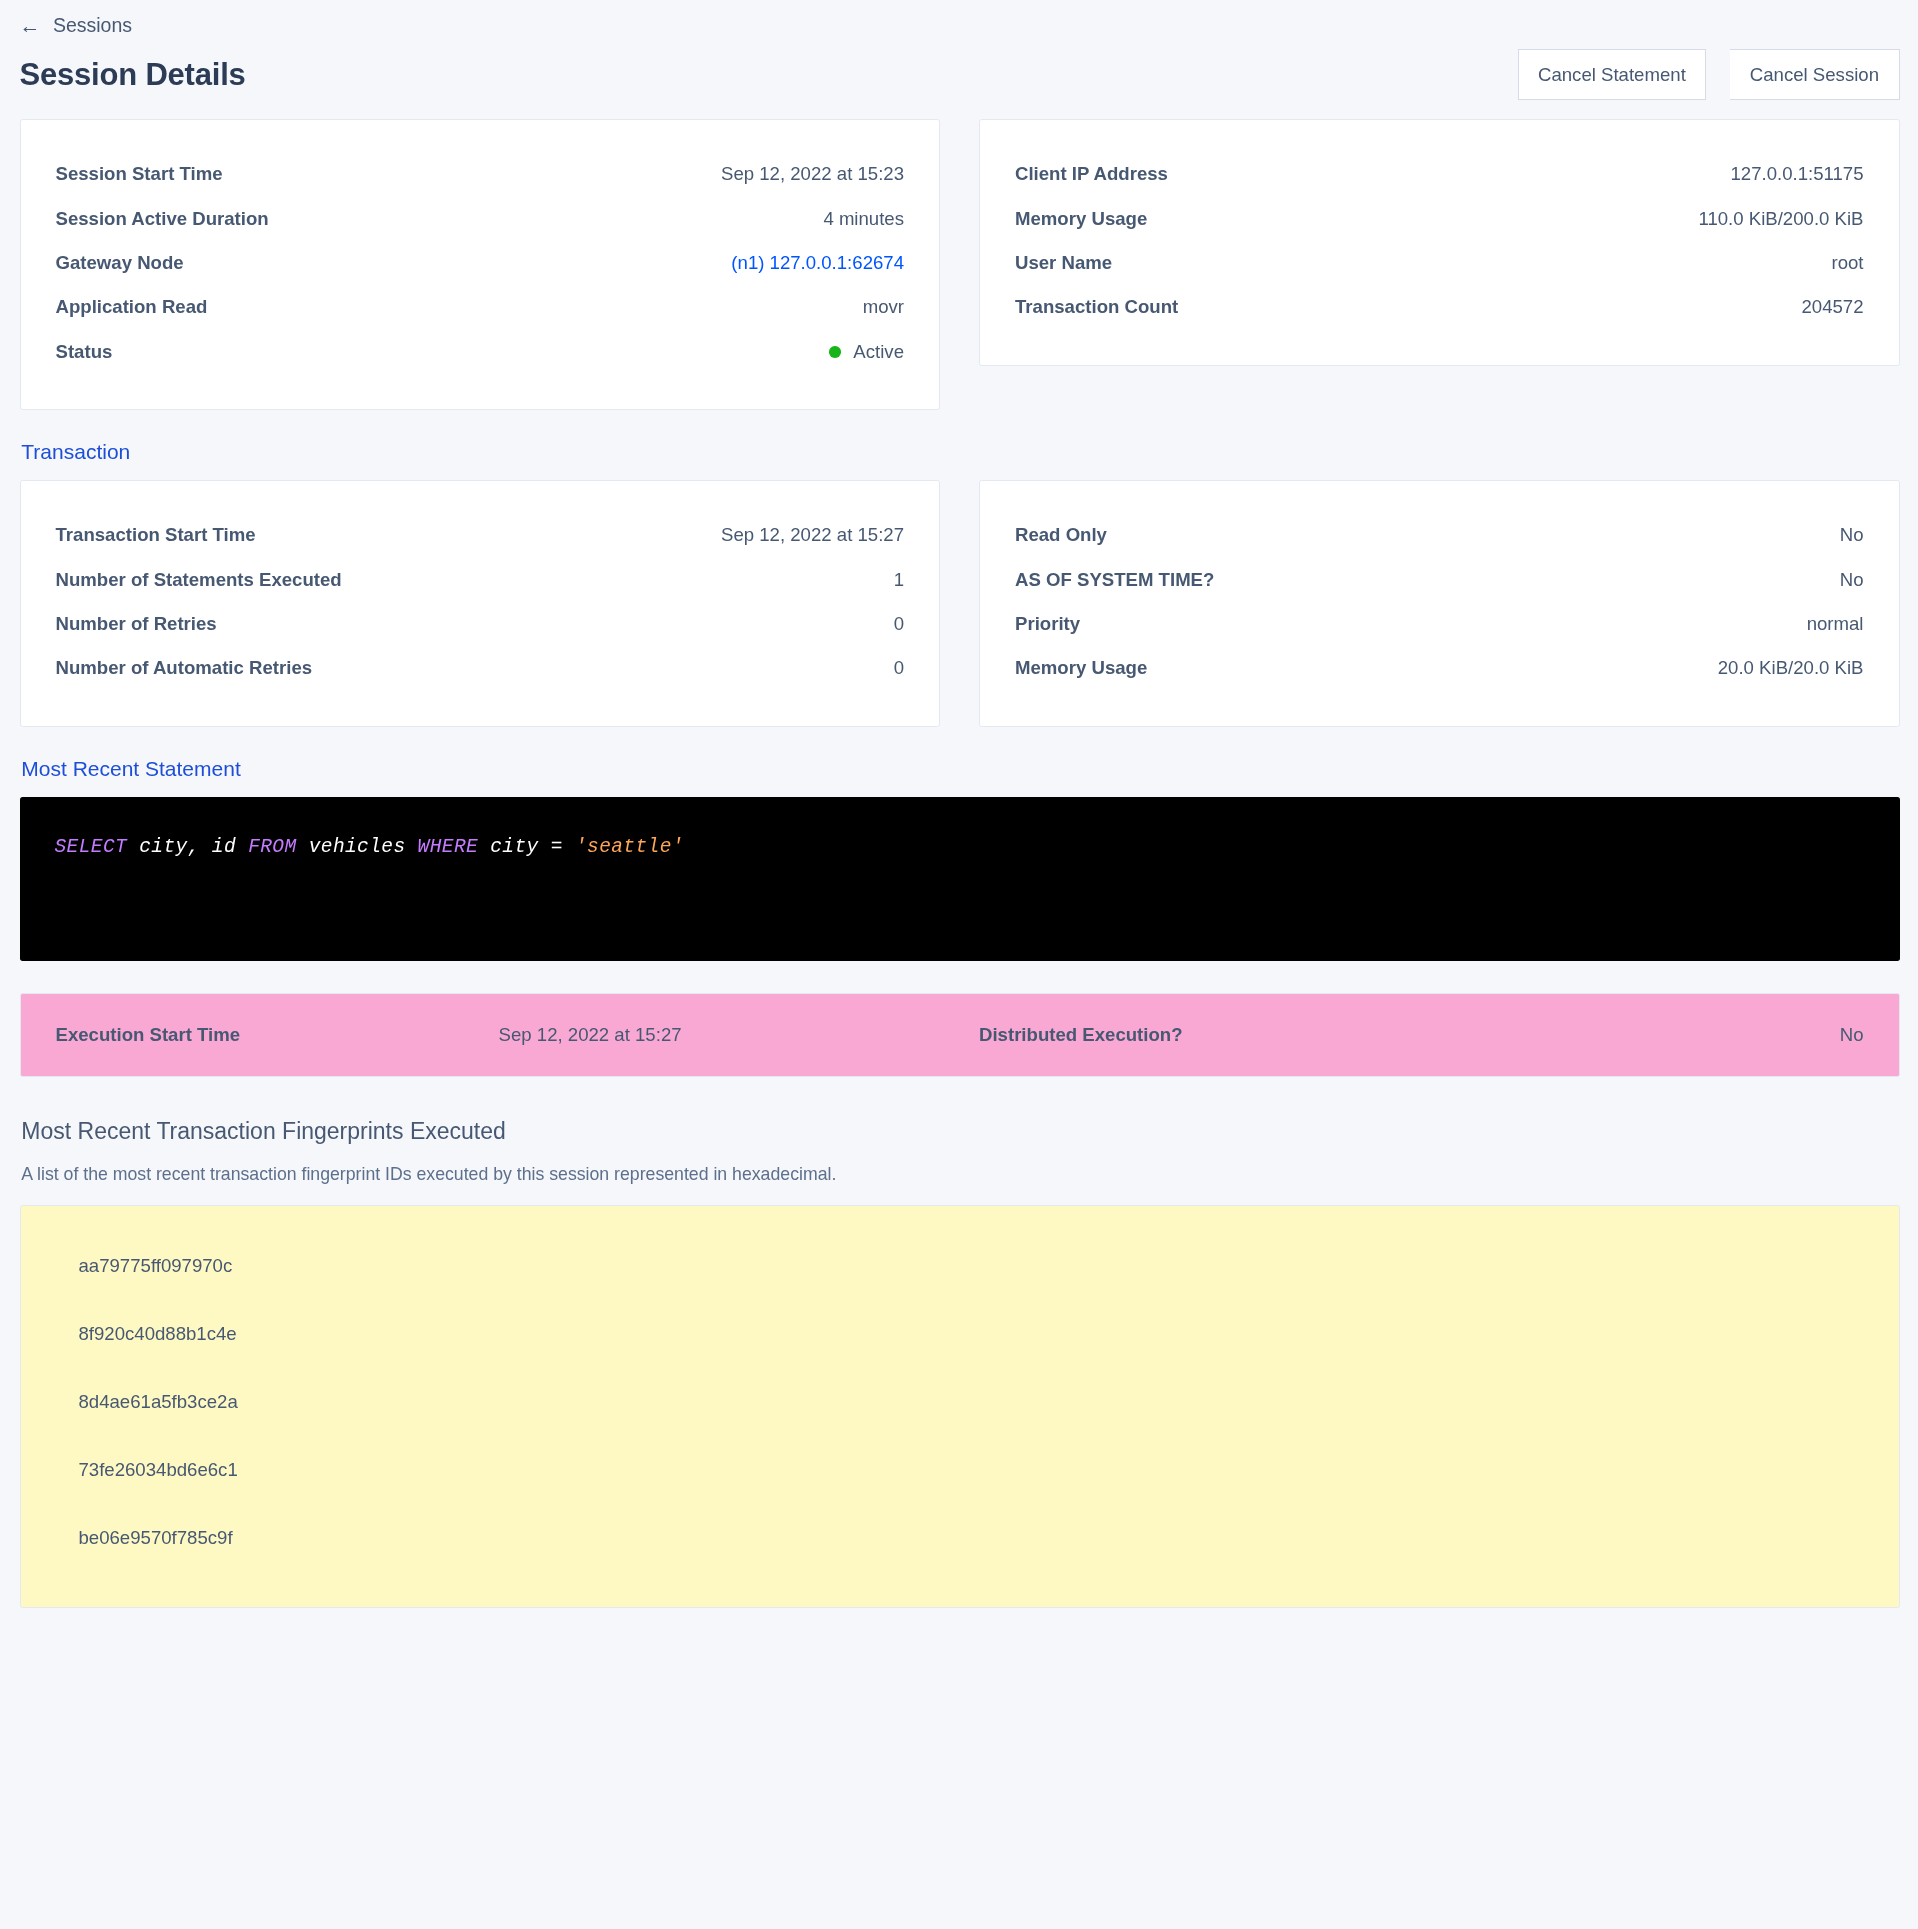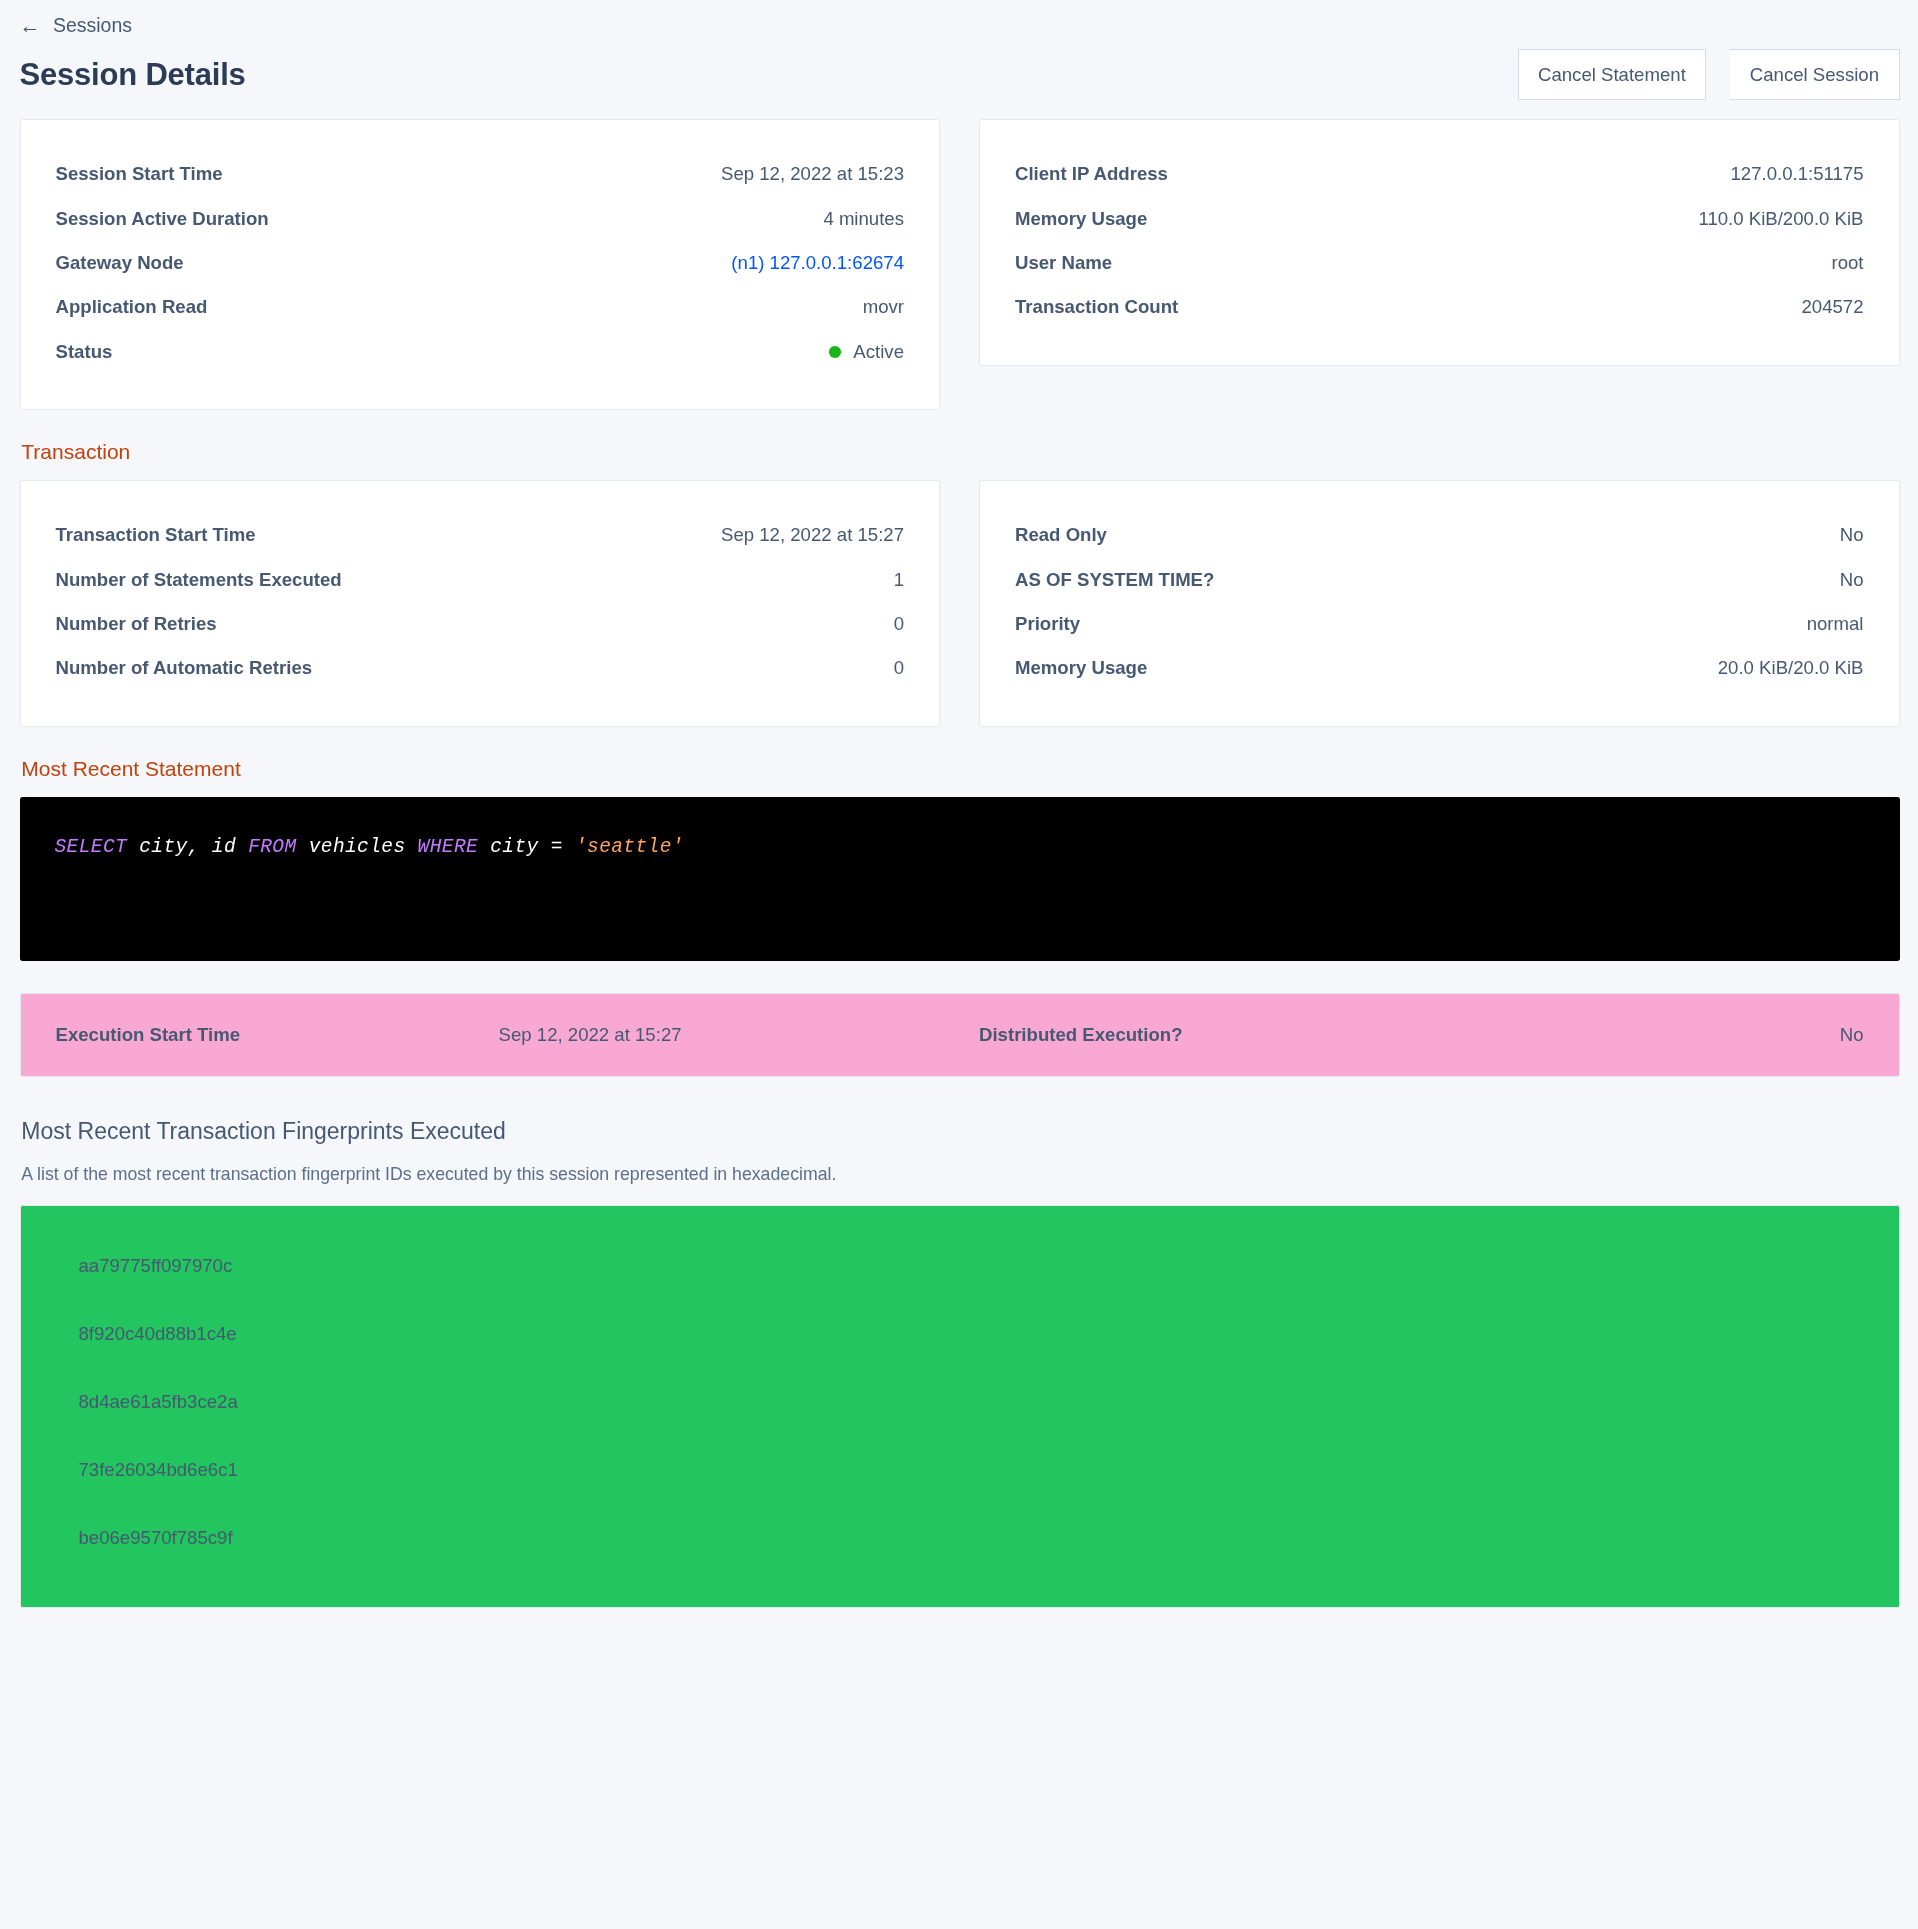--- a/index.html
+++ b/index.html
@@ -85,21 +85,21 @@
     gap: 12.4px;
   }
   .dot {
     width: 11.5px; height: 11.5px; border-radius: 50%;
     background: #19b418;
     display: inline-block;
   }
 
   .section-label {
     font-size: 21px;
-    color: #c2410c;
+    color: #1d4ed8;
     padding: 30px 0 16px 1.8px;
   }
 
   
   .sql-box {
     background: #000000;
     border-radius: 2.7px;
     padding: 39px 35px;
     min-height: 164px;
     font-style: italic;
@@ -139,21 +139,21 @@
     font-size: 23px;
     color: #475872;
     padding: 41px 0 0 1.8px;
   }
   .fp-sub {
     font-size: 17.7px;
     color: #5c6f8c;
     padding: 19.5px 0 19.5px 1.8px;
   }
   .fp-card {
-    background: #22c55e;
+    background: #fef9c3;
     border: 0.9px solid #e4e8f0;
     border-radius: 2.7px;
     padding: 26.6px 35px 35px 35px;
   }
   .fp-item {
     font-size: 18.6px;
     color: #475872;
     padding: 23px 0 23px 23px;
   }
 </style>

